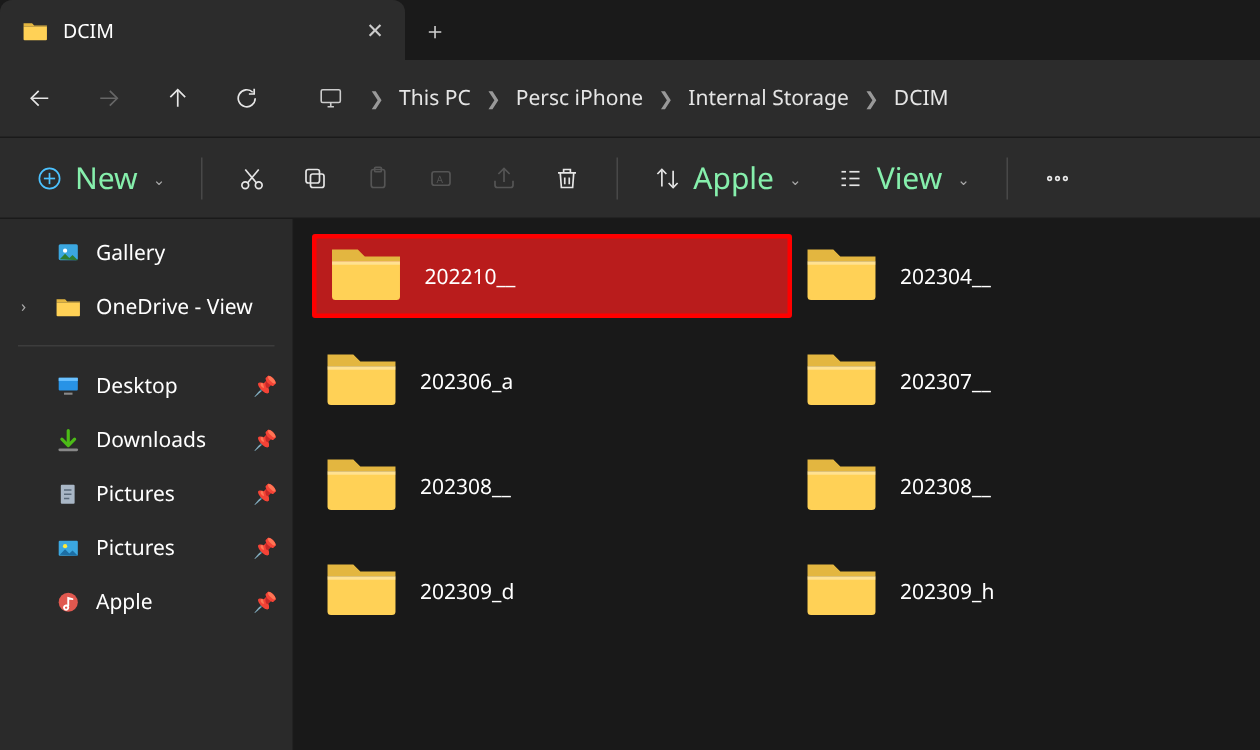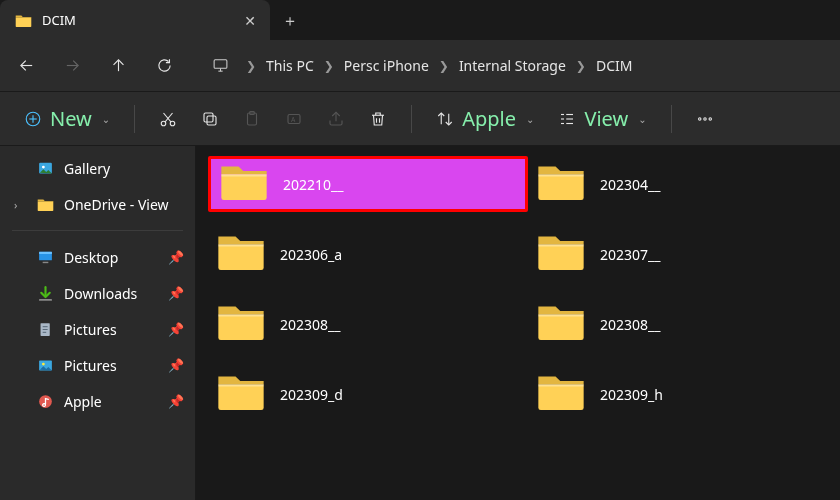--- a/index.html
+++ b/index.html
@@ -43,21 +43,21 @@
   .sbitem .chev { width: 12px; font-size: 11px; color: #aaa; }
   .sbitem .pin { margin-left: auto; color: #8a8a8a; font-size: 13px; }
   .sbdiv { height: 1px; background: #3c3c3c; margin: 8px 12px; }
   .sb-ico { width: 18px; height: 18px; display: inline-flex; align-items:center; justify-content:center; }
   .sb-ico svg { width:17px; height:17px; }
 
   
   .content { flex: 1; background: #191919; padding: 10px 12px; overflow: hidden; }
   .grid { display: grid; grid-template-columns: repeat(2, 320px); column-gap: 0; row-gap: 14px; }
   .folder { display: flex; align-items: center; gap: 14px; height: 56px; padding: 4px 8px; cursor: pointer; }
-  .folder.selected { background: #d946ef; border: 3px solid #ff0000; border-radius: 2px; }
+  .folder.selected { background: #b91c1c; border: 3px solid #ff0000; border-radius: 2px; }
   .folder-ico svg { width: 50px; height: 42px; }
   .folder .name { color: #fff; font-size: 14px; }
 
   
   .fgrad-body { fill: #ffd156; }
   .fgrad-tab  { fill: #e3b640; }
 </style>
 </head>
 <body>
 

